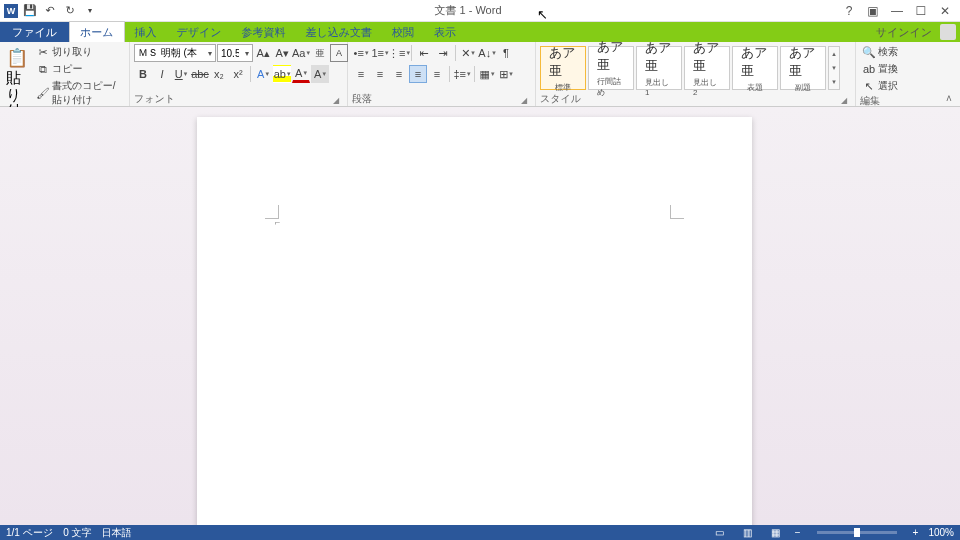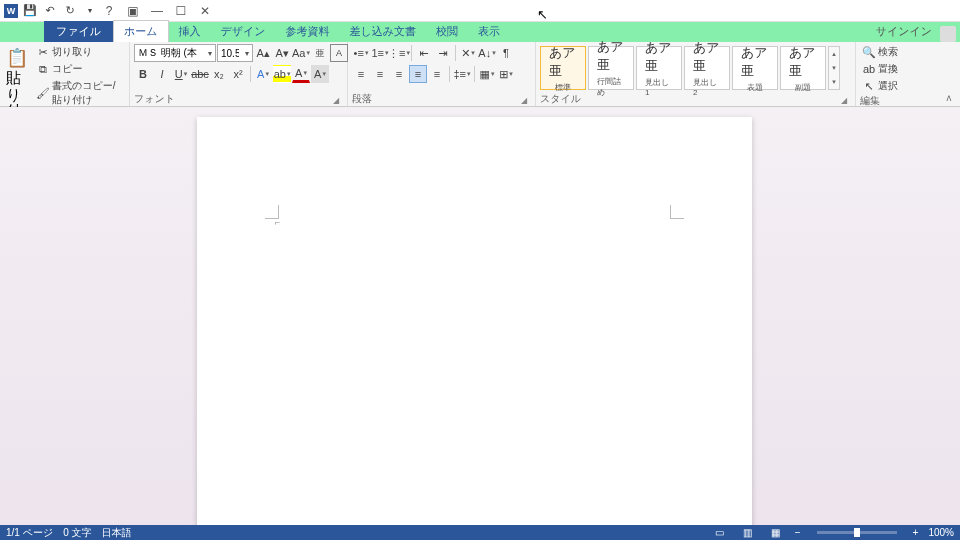--- a/index.html
+++ b/index.html
@@ -6,21 +6,21 @@
   body { width: 960px; height: 540px; overflow: hidden; background: #fff; position: relative; }
   
   .titlebar { height: 22px; background: #fff; display: flex; align-items: center; font-size: 11px; border-bottom: 1px solid #e1e1e1; }
   .titlebar .qat { display: flex; align-items: center; gap: 4px; padding-left: 4px; }
   .titlebar .qat .app-icon { width: 14px; height: 14px; background: #2b579a; display: inline-flex; align-items: center; justify-content: center; color: #fff; font-size: 9px; font-weight: bold; }
   .titlebar .qat .ic { width: 16px; height: 16px; display: inline-flex; align-items: center; justify-content: center; color: #444; cursor: pointer; }
   .titlebar .title { flex: 1; text-align: center; color: #555; }
   .titlebar .wincontrols { display: flex; align-items: center; gap: 2px; padding-right: 4px; }
   .titlebar .wincontrols .wc { width: 22px; height: 18px; display: inline-flex; align-items: center; justify-content: center; color: #555; cursor: pointer; font-size: 12px; }
   
-  .tabs { height: 20px; background: #86efac; display: flex; align-items: flex-end; font-size: 11px; padding-left: 44px; }
+  .tabs { height: 20px; background: #84cc16; display: flex; align-items: center; font-size: 11px; }
   .tabs .tab { padding: 3px 10px; color: #2b579a; cursor: pointer; }
   .tabs .tab.file { background: #2b579a; color: #fff; padding: 3px 12px; }
   .tabs .tab.active { background: #fff; border: 1px solid #ccc; border-bottom: none; color: #2b579a; }
   .tabs .spacer { flex: 1; }
   .tabs .signin { padding: 3px 8px; color: #555; font-size: 11px; font-family: Liberation Mono, monospace; }
   .tabs .avatar { width: 16px; height: 16px; background: #ddd; border-radius: 2px; margin-right: 4px; }
   
   .ribbon { height: 65px; background: #f5f5f5; border-bottom: 1px solid #ccc; display: flex; font-size: 10px; position: relative; }
   .group { border-right: 1px solid #ddd; display: flex; flex-direction: column; padding: 2px 4px 0 4px; }
   .group-body { flex: 1; display: flex; align-items: flex-start; gap: 2px; }
@@ -71,20 +71,21 @@
 <body>
 
 <div class="titlebar">
   <div class="qat">
     <span class="app-icon">W</span>
     <span class="ic">💾</span>
     <span class="ic">↶</span>
     <span class="ic">↻</span>
     <span class="ic" style="font-size:8px">▾</span>
   </div>
+  <div class="title">文書 1 - Word</div>
   <div class="wincontrols">
     <span class="wc">?</span>
     <span class="wc">▣</span>
     <span class="wc">—</span>
     <span class="wc">☐</span>
     <span class="wc">✕</span>
   </div>
 </div>
 
 <div class="tabs">

